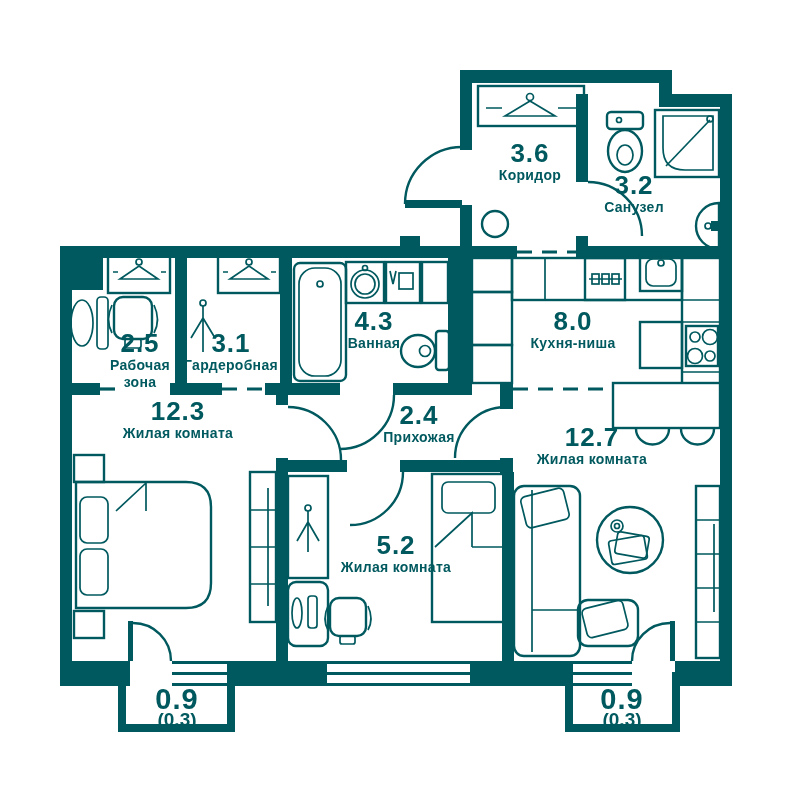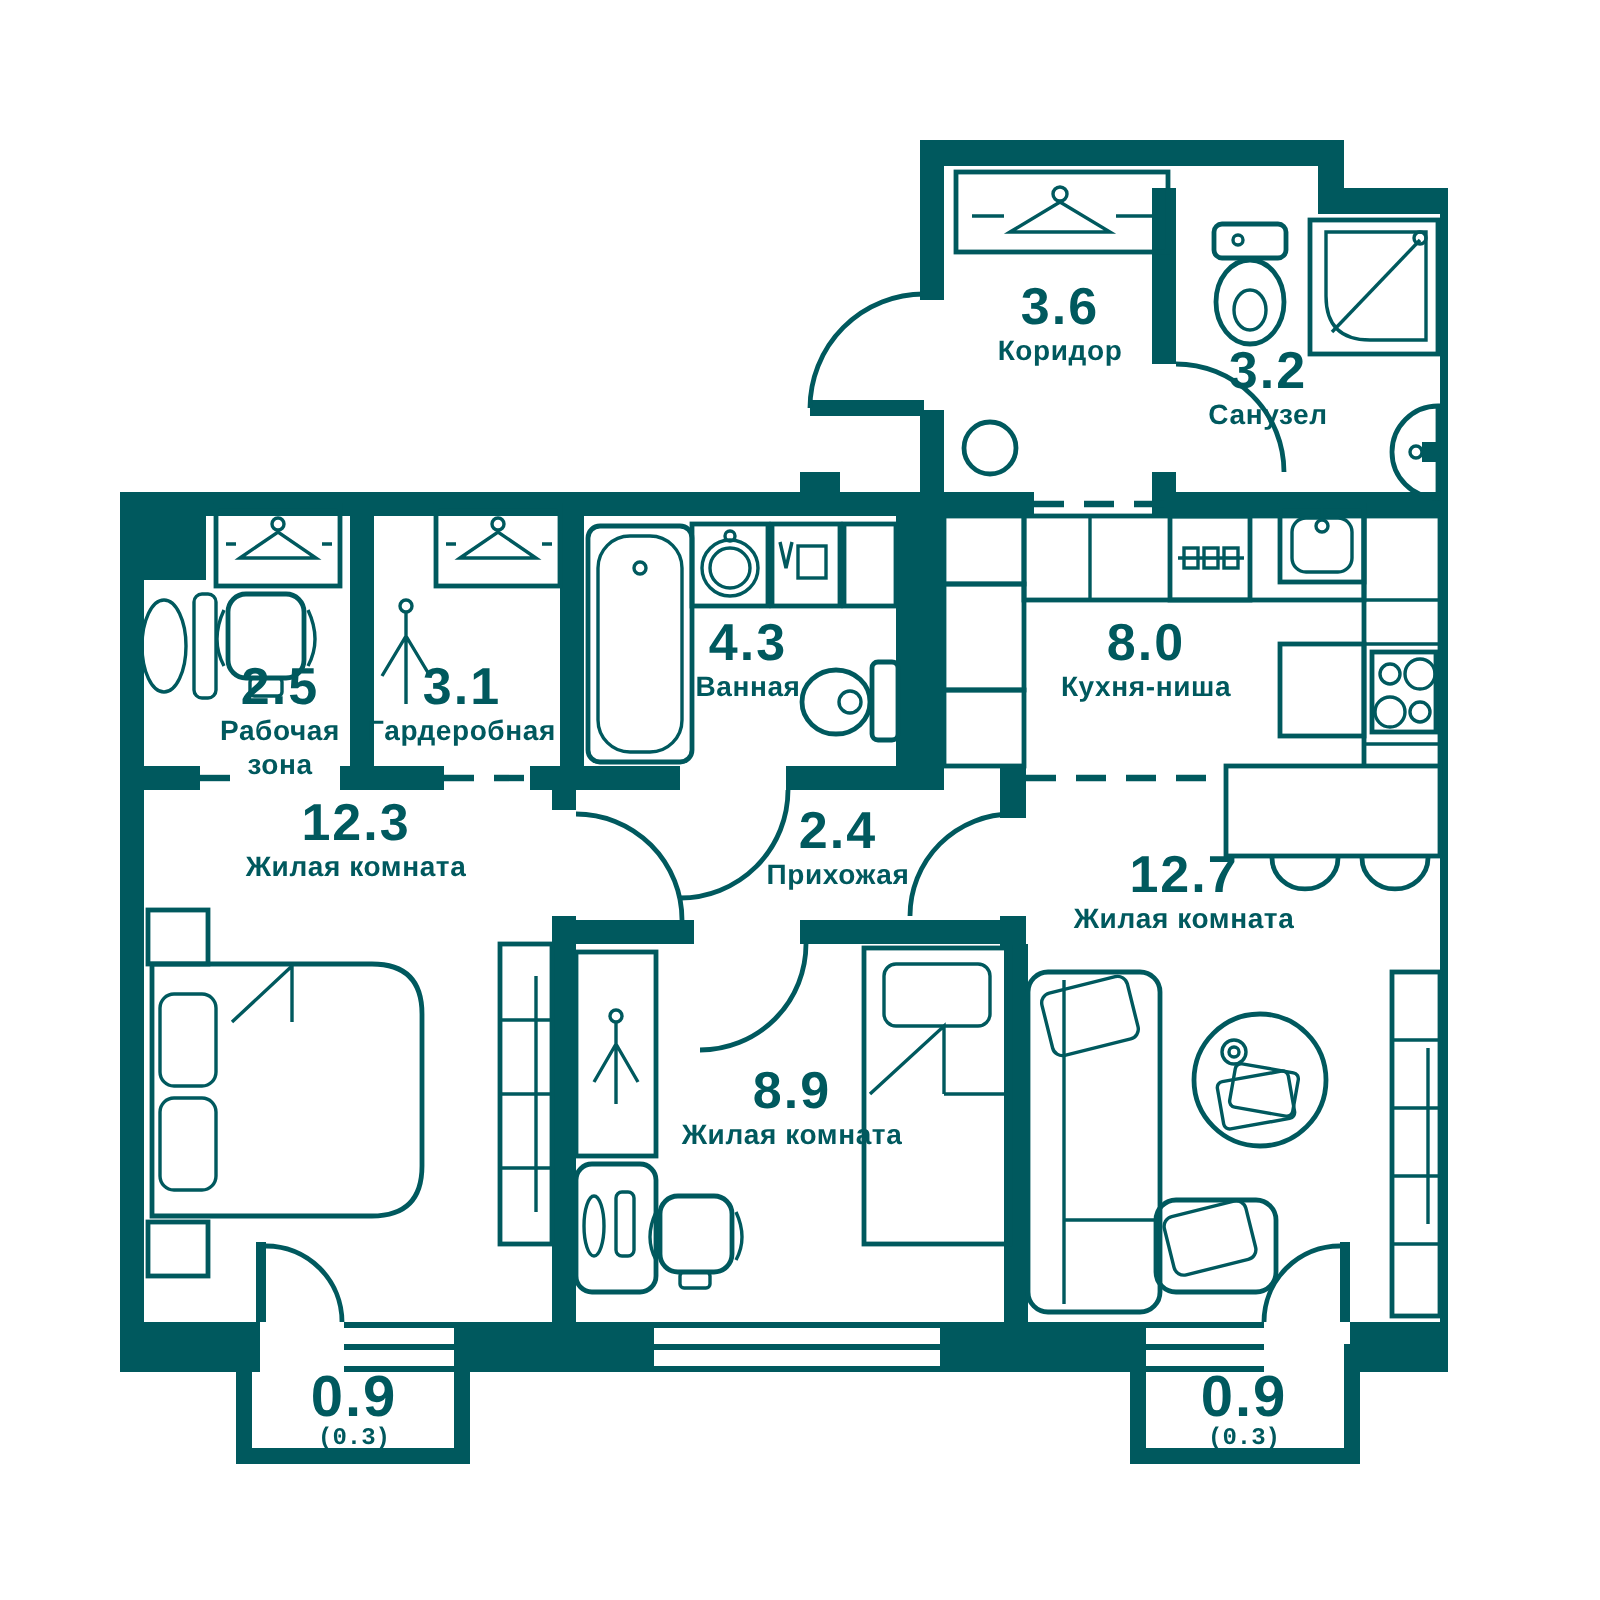--- a/index.html
+++ b/index.html
@@ -1,31 +1,31 @@
 <!DOCTYPE html>
 <html style="--line: #00595e; --bg: #ffffff;"><head>
 <meta charset="utf-8">
 <style>
   html,body{margin:0;padding:0;background:#ffffff;}
-  .canvas{position:relative;width:724px;height:800px;background:var(--bg,#fff);overflow:hidden;
+  .canvas{position:relative;width:800px;height:800px;background:var(--bg,#fff);overflow:hidden;
           font-family:"Liberation Sans",sans-serif;}
   .plan-svg{position:absolute;left:0;top:0;}
   
   .w{fill:var(--line);stroke:none;}
   .s{fill:none;stroke:var(--line);stroke-width:2.4;}
   .sf{fill:#ffffff;stroke:var(--line);stroke-width:2.4;}
   .thin{fill:none;stroke:var(--line);stroke-width:1.7;}
   .dash{fill:none;stroke:var(--line);stroke-width:3.2;stroke-dasharray:15 10;}
   .room-label{position:absolute;transform:translateX(-50%);text-align:center;color:var(--line);
               font-weight:bold;z-index:5;}
   .area{font-size:26px;line-height:27px;letter-spacing:1px;}
   .rname{font-size:14px;line-height:17px;letter-spacing:.3px;white-space:nowrap;}
   .narrow .rname{white-space:normal;width:86px;margin:0 auto;}
   .bal .area{font-size:29px;line-height:23px;}
-  .bal .sub{font-size:12px;line-height:17px;font-weight:bold;font-family:Liberation Mono, monospace;}
+  .bal .sub{font-size:19px;line-height:17px;font-weight:bold;}
 </style>
 </head>
 <body>
 
 <div class="canvas">
 
 <svg class="plan-svg" width="800" height="800" viewBox="0 0 800 800">
 
   <g>
 
@@ -334,21 +334,21 @@
   </div>
   <div class="room-label" style="left:419px;top:402px">
     <div class="area">2.4</div>
     <div class="rname">Прихожая</div>
   </div>
   <div class="room-label" style="left:592px;top:424px">
     <div class="area">12.7</div>
     <div class="rname">Жилая комната</div>
   </div>
   <div class="room-label" style="left:396px;top:532px">
-    <div class="area">8.9</div>
+    <div class="area">5.2</div>
     <div class="rname">Жилая комната</div>
   </div>
   <div class="room-label bal" style="left:177px;top:688px">
     <div class="area">0.9</div>
     <div class="sub">(0.3)</div>
   </div>
   <div class="room-label bal" style="left:622px;top:688px">
     <div class="area">0.9</div>
     <div class="sub">(0.3)</div>
   </div>

